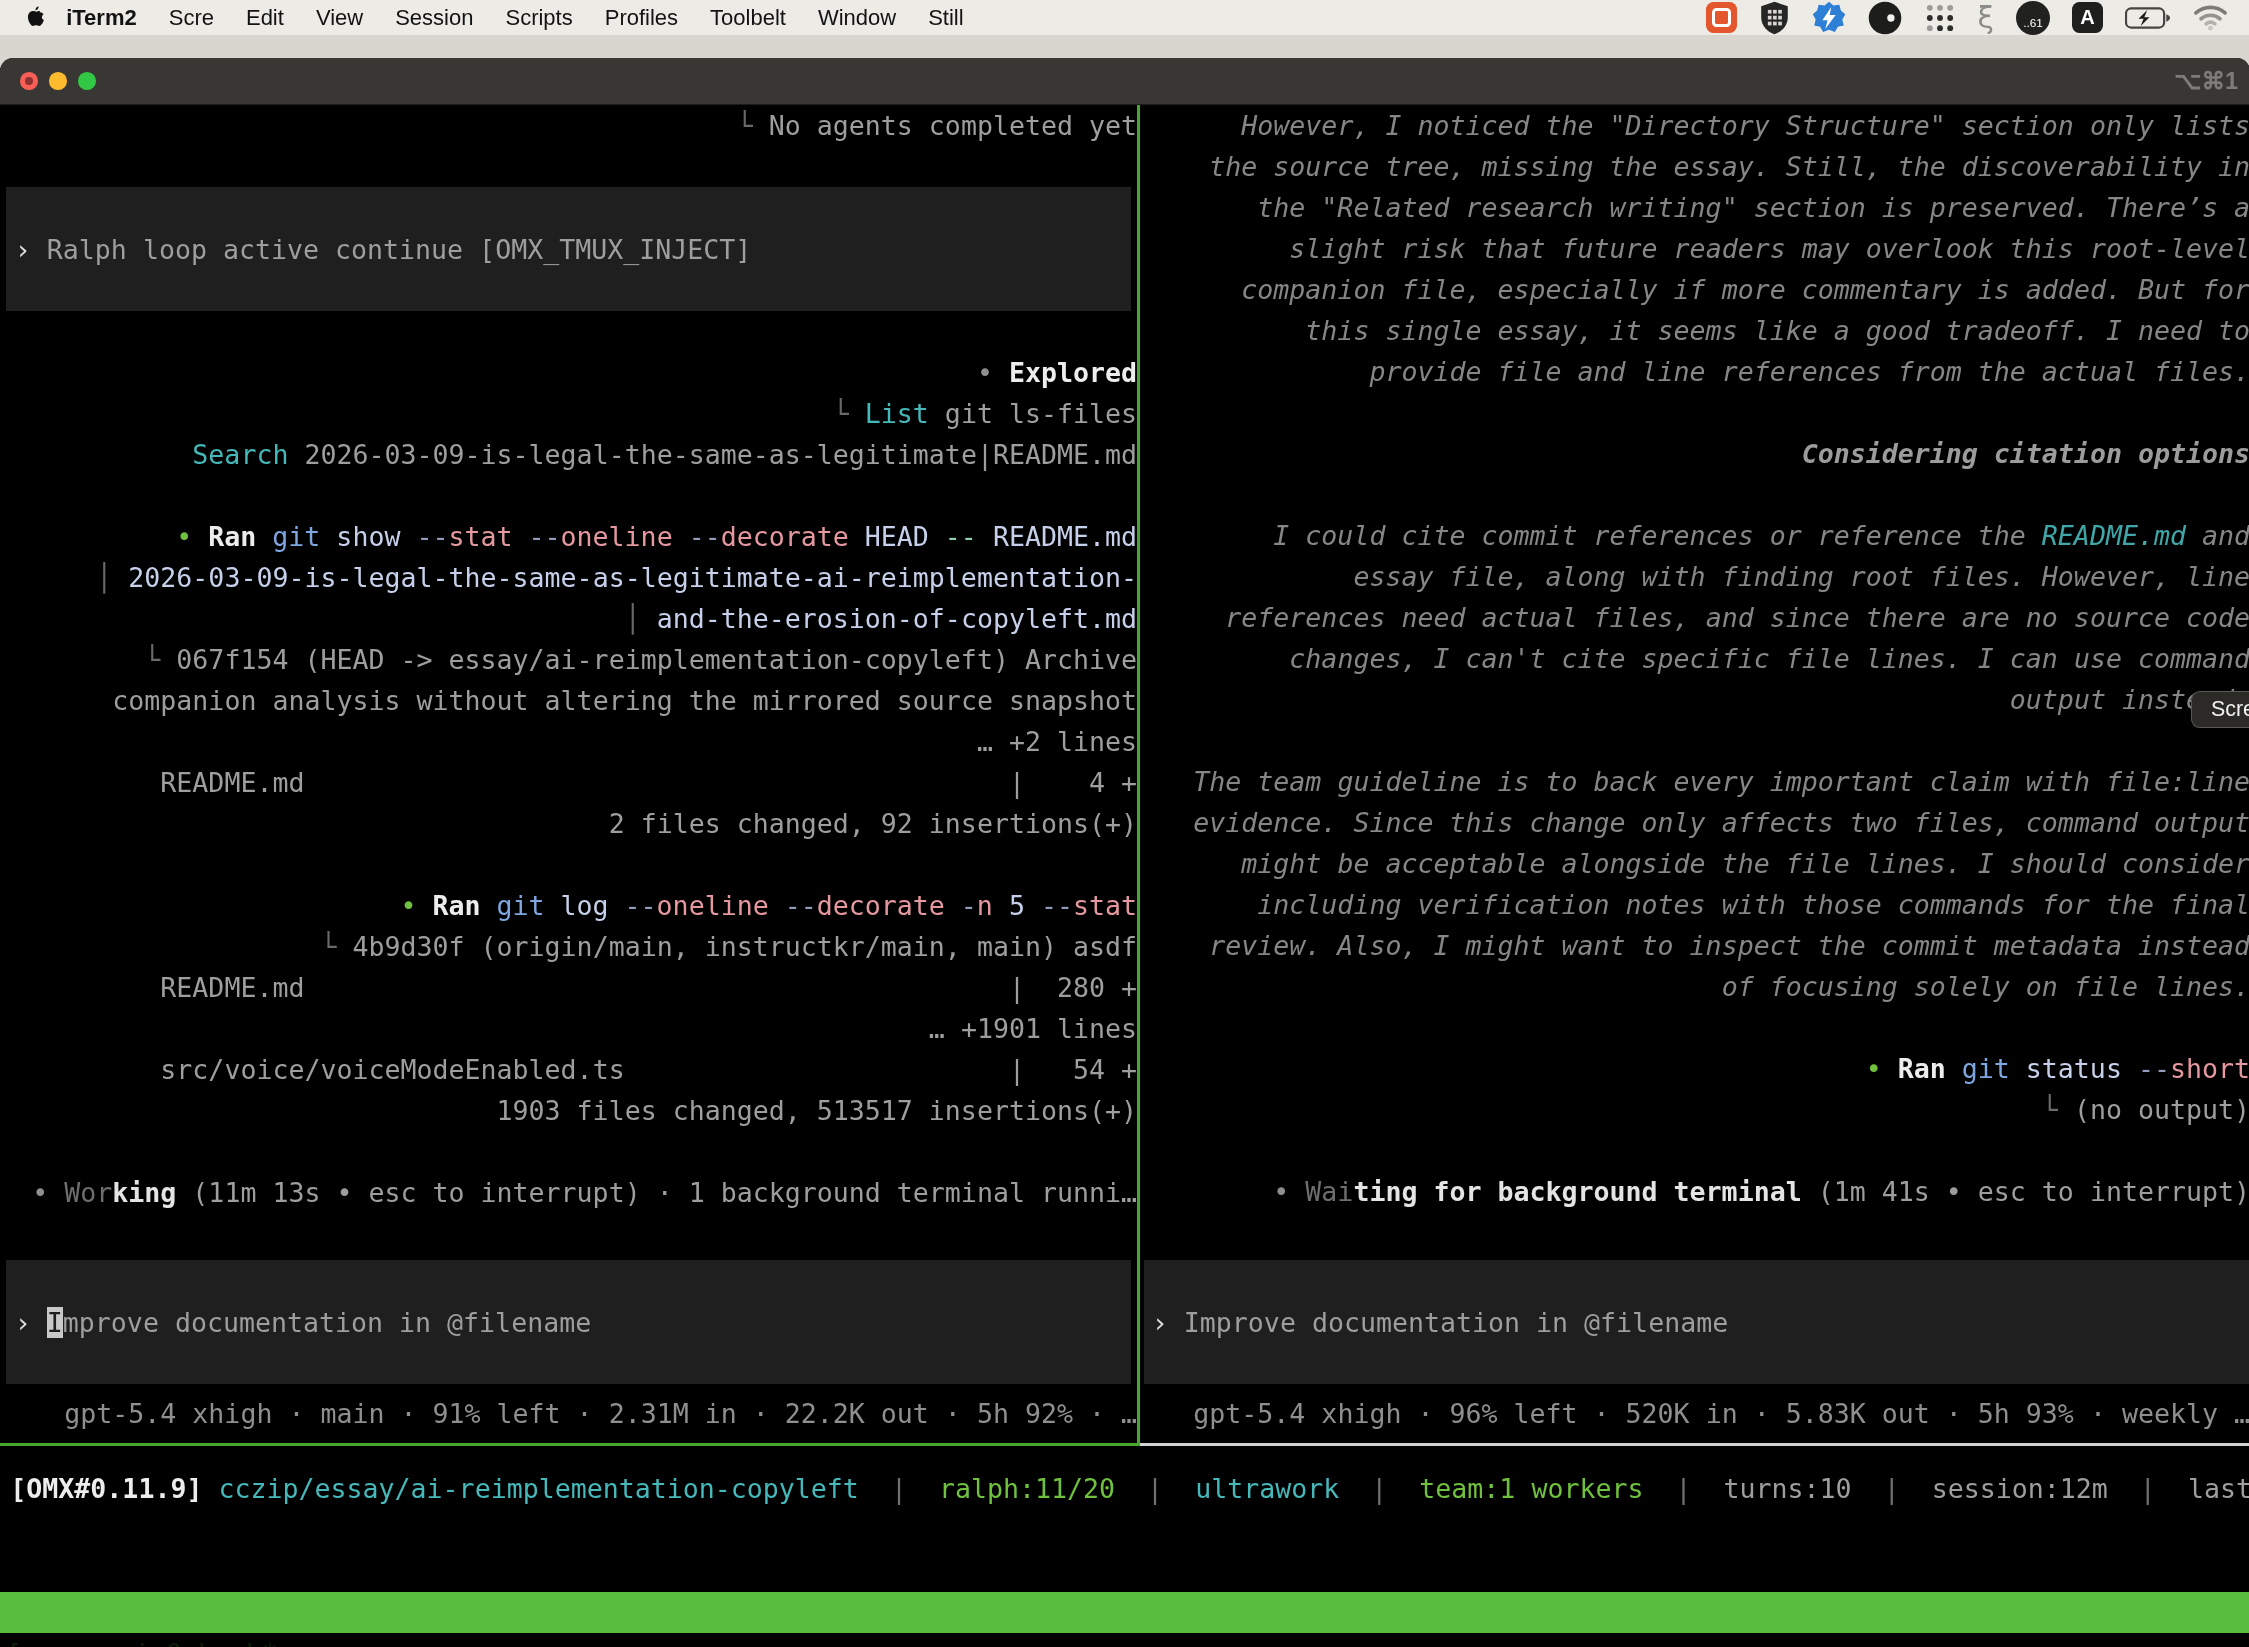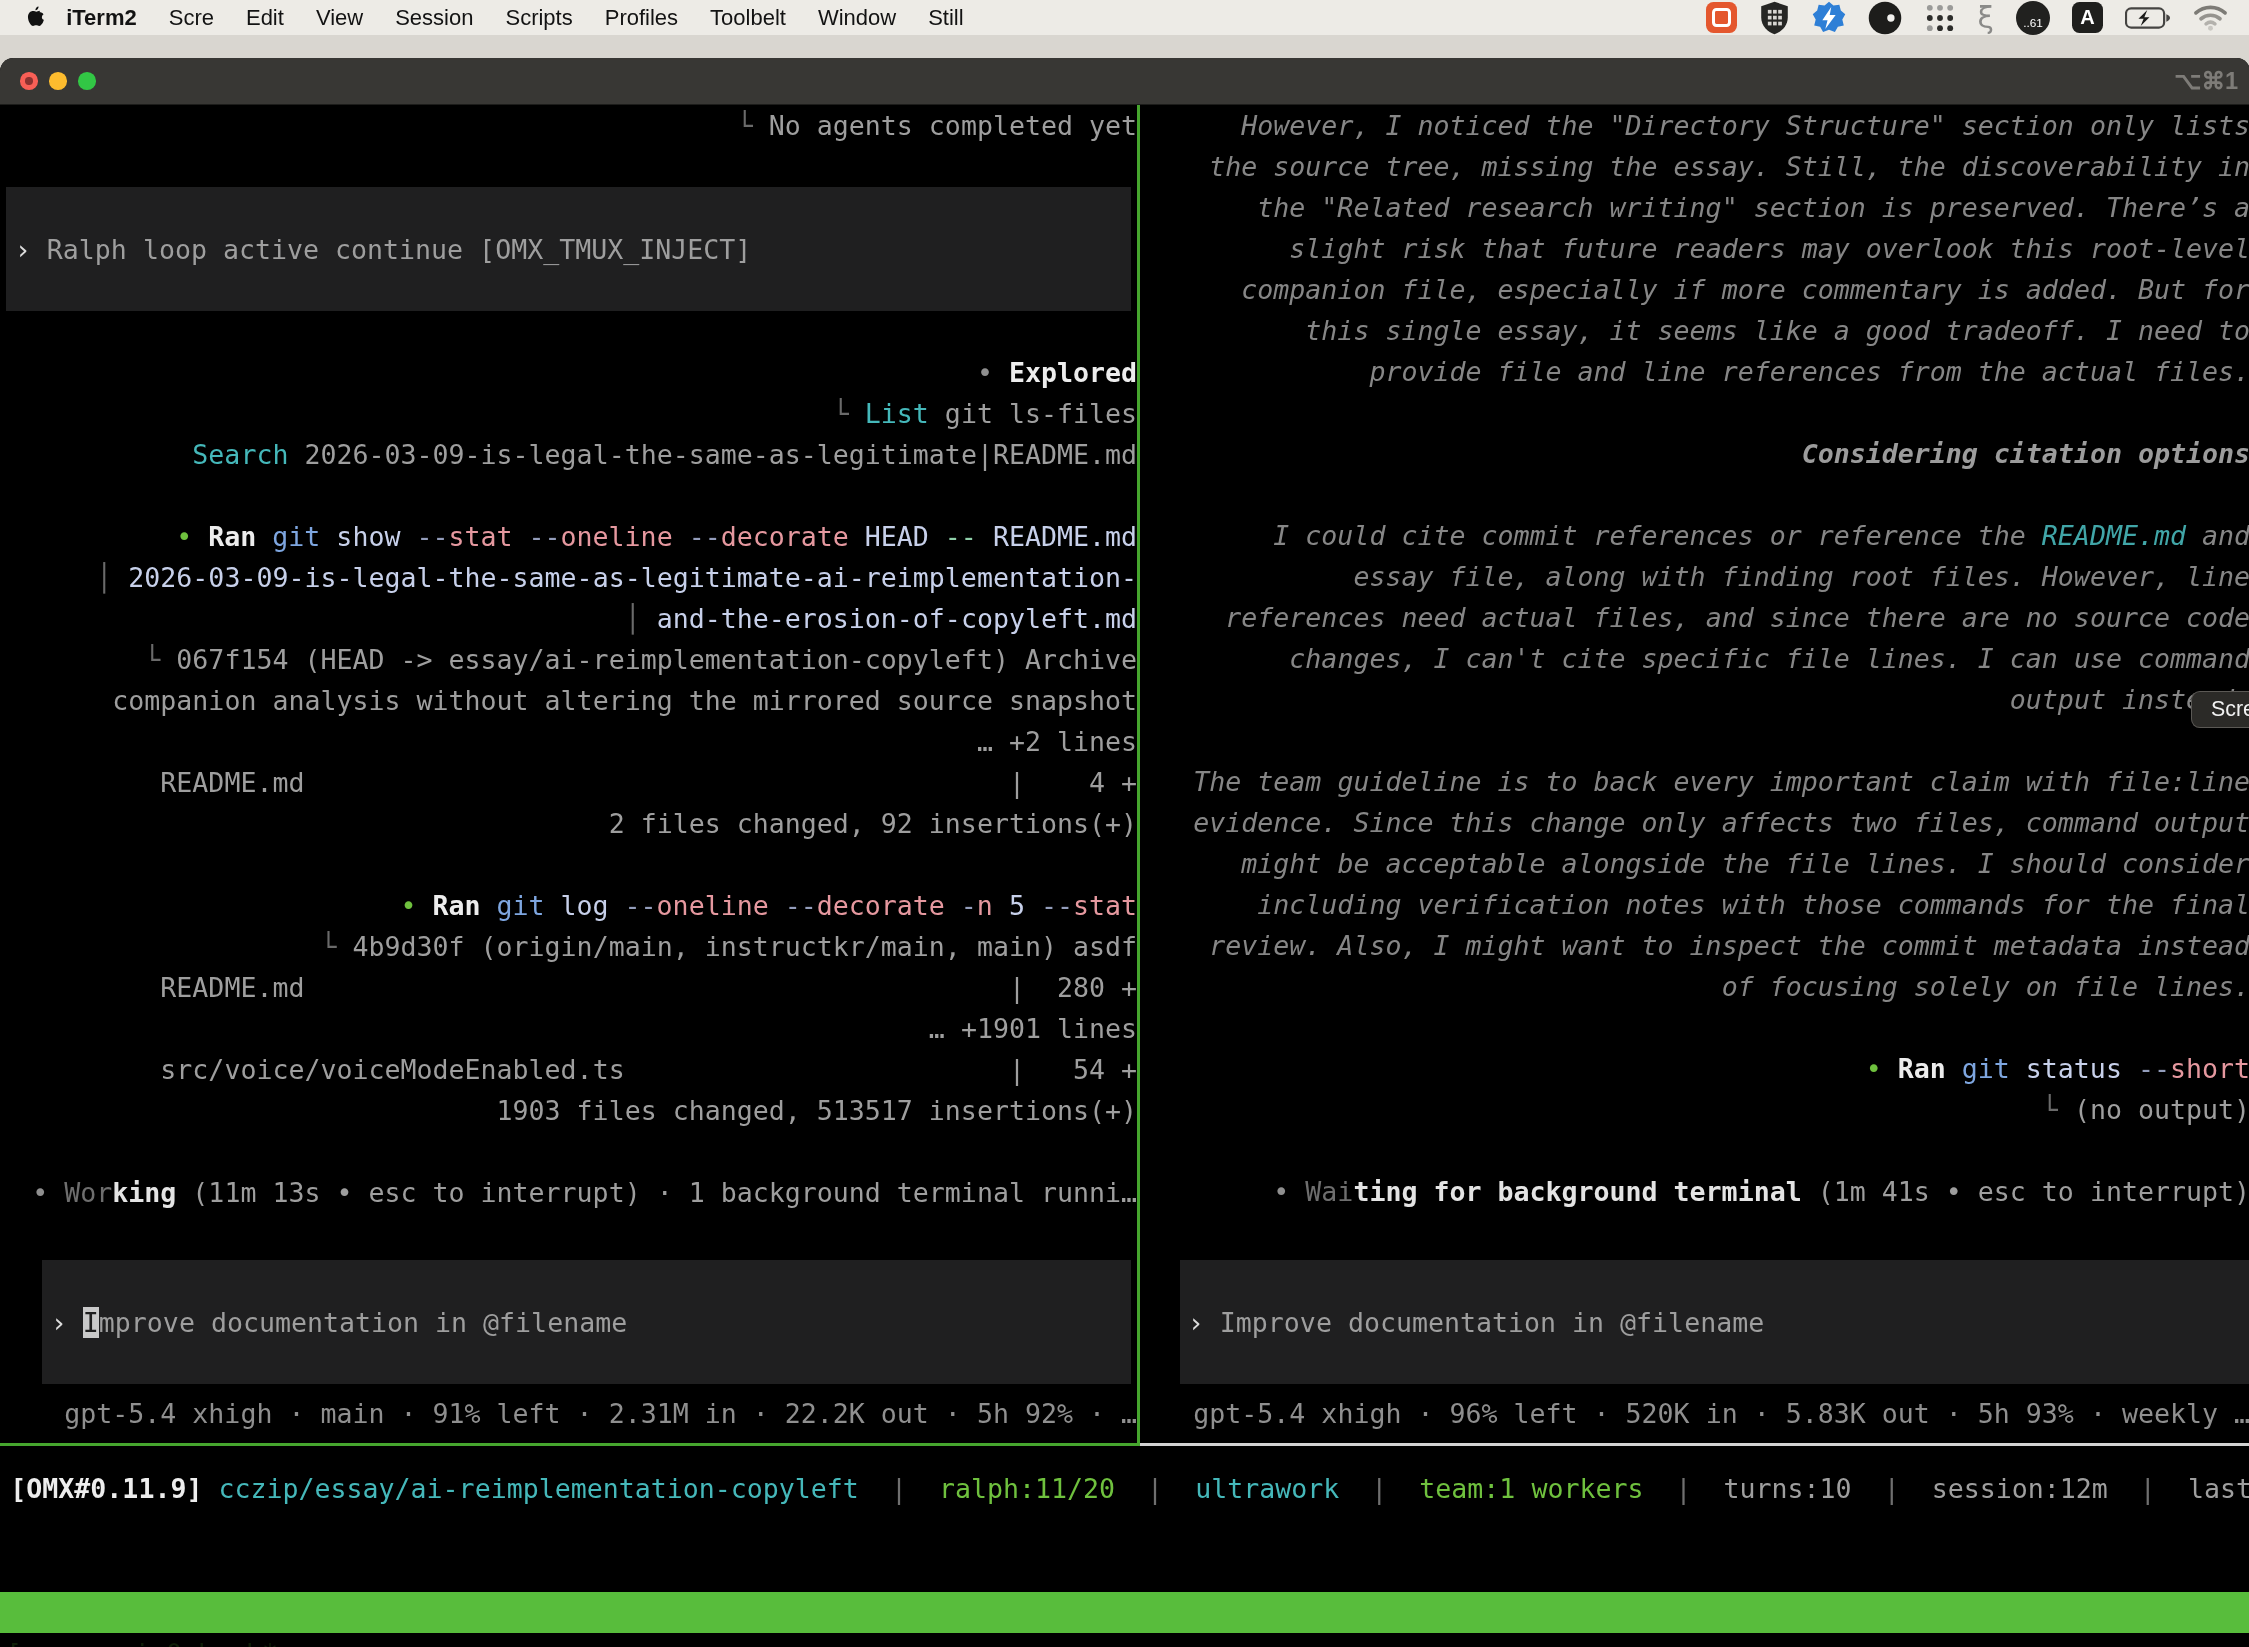--- a/index.html
+++ b/index.html
@@ -59,21 +59,21 @@
   .s-bdim{color:#8f8f8f;}
   .s-prompt{color:#dcdcdc;}
   .s-it{color:#868686;font-style:italic;}
   .s-ith{color:#9c9c9c;font-style:italic;font-weight:bold;}
   .s-lnk{color:#41a6a8;font-style:italic;}
   .s-cursor{background:#c9c9c9;color:#1e1e1e;}
   .s-grn{color:#6fc13e;}
   .s-sep{color:#6f6f6f;}
 
   .inputbox{position:absolute;top:1155px;height:124px;background:#1f1f20;
-            display:flex;align-items:center;white-space:pre;margin-left:36px;}
+            display:flex;align-items:center;white-space:pre;}
   .pane-l .inputbox{left:5.9px;right:5.9px;padding-left:8.9px;}
   .pane-r .inputbox{left:4.4px;right:0;padding-left:7.4px;}
   .statusline{position:absolute;top:1279px;height:59px;line-height:59px;color:#8f8f8f;white-space:pre;overflow:hidden;}
   .pane-l .statusline{left:47px;right:0;}
   .pane-r .statusline{left:41px;right:0;}
 
   .vdiv{position:absolute;left:1137px;top:0;width:3px;height:1341px;background:#46a62e;}
   .hdiv-l{position:absolute;top:1338px;left:0;width:1140px;height:3px;background:#46a62e;}
   .hdiv-r{position:absolute;top:1338px;left:1140px;right:0;height:3px;background:#d2d2d2;}
 

